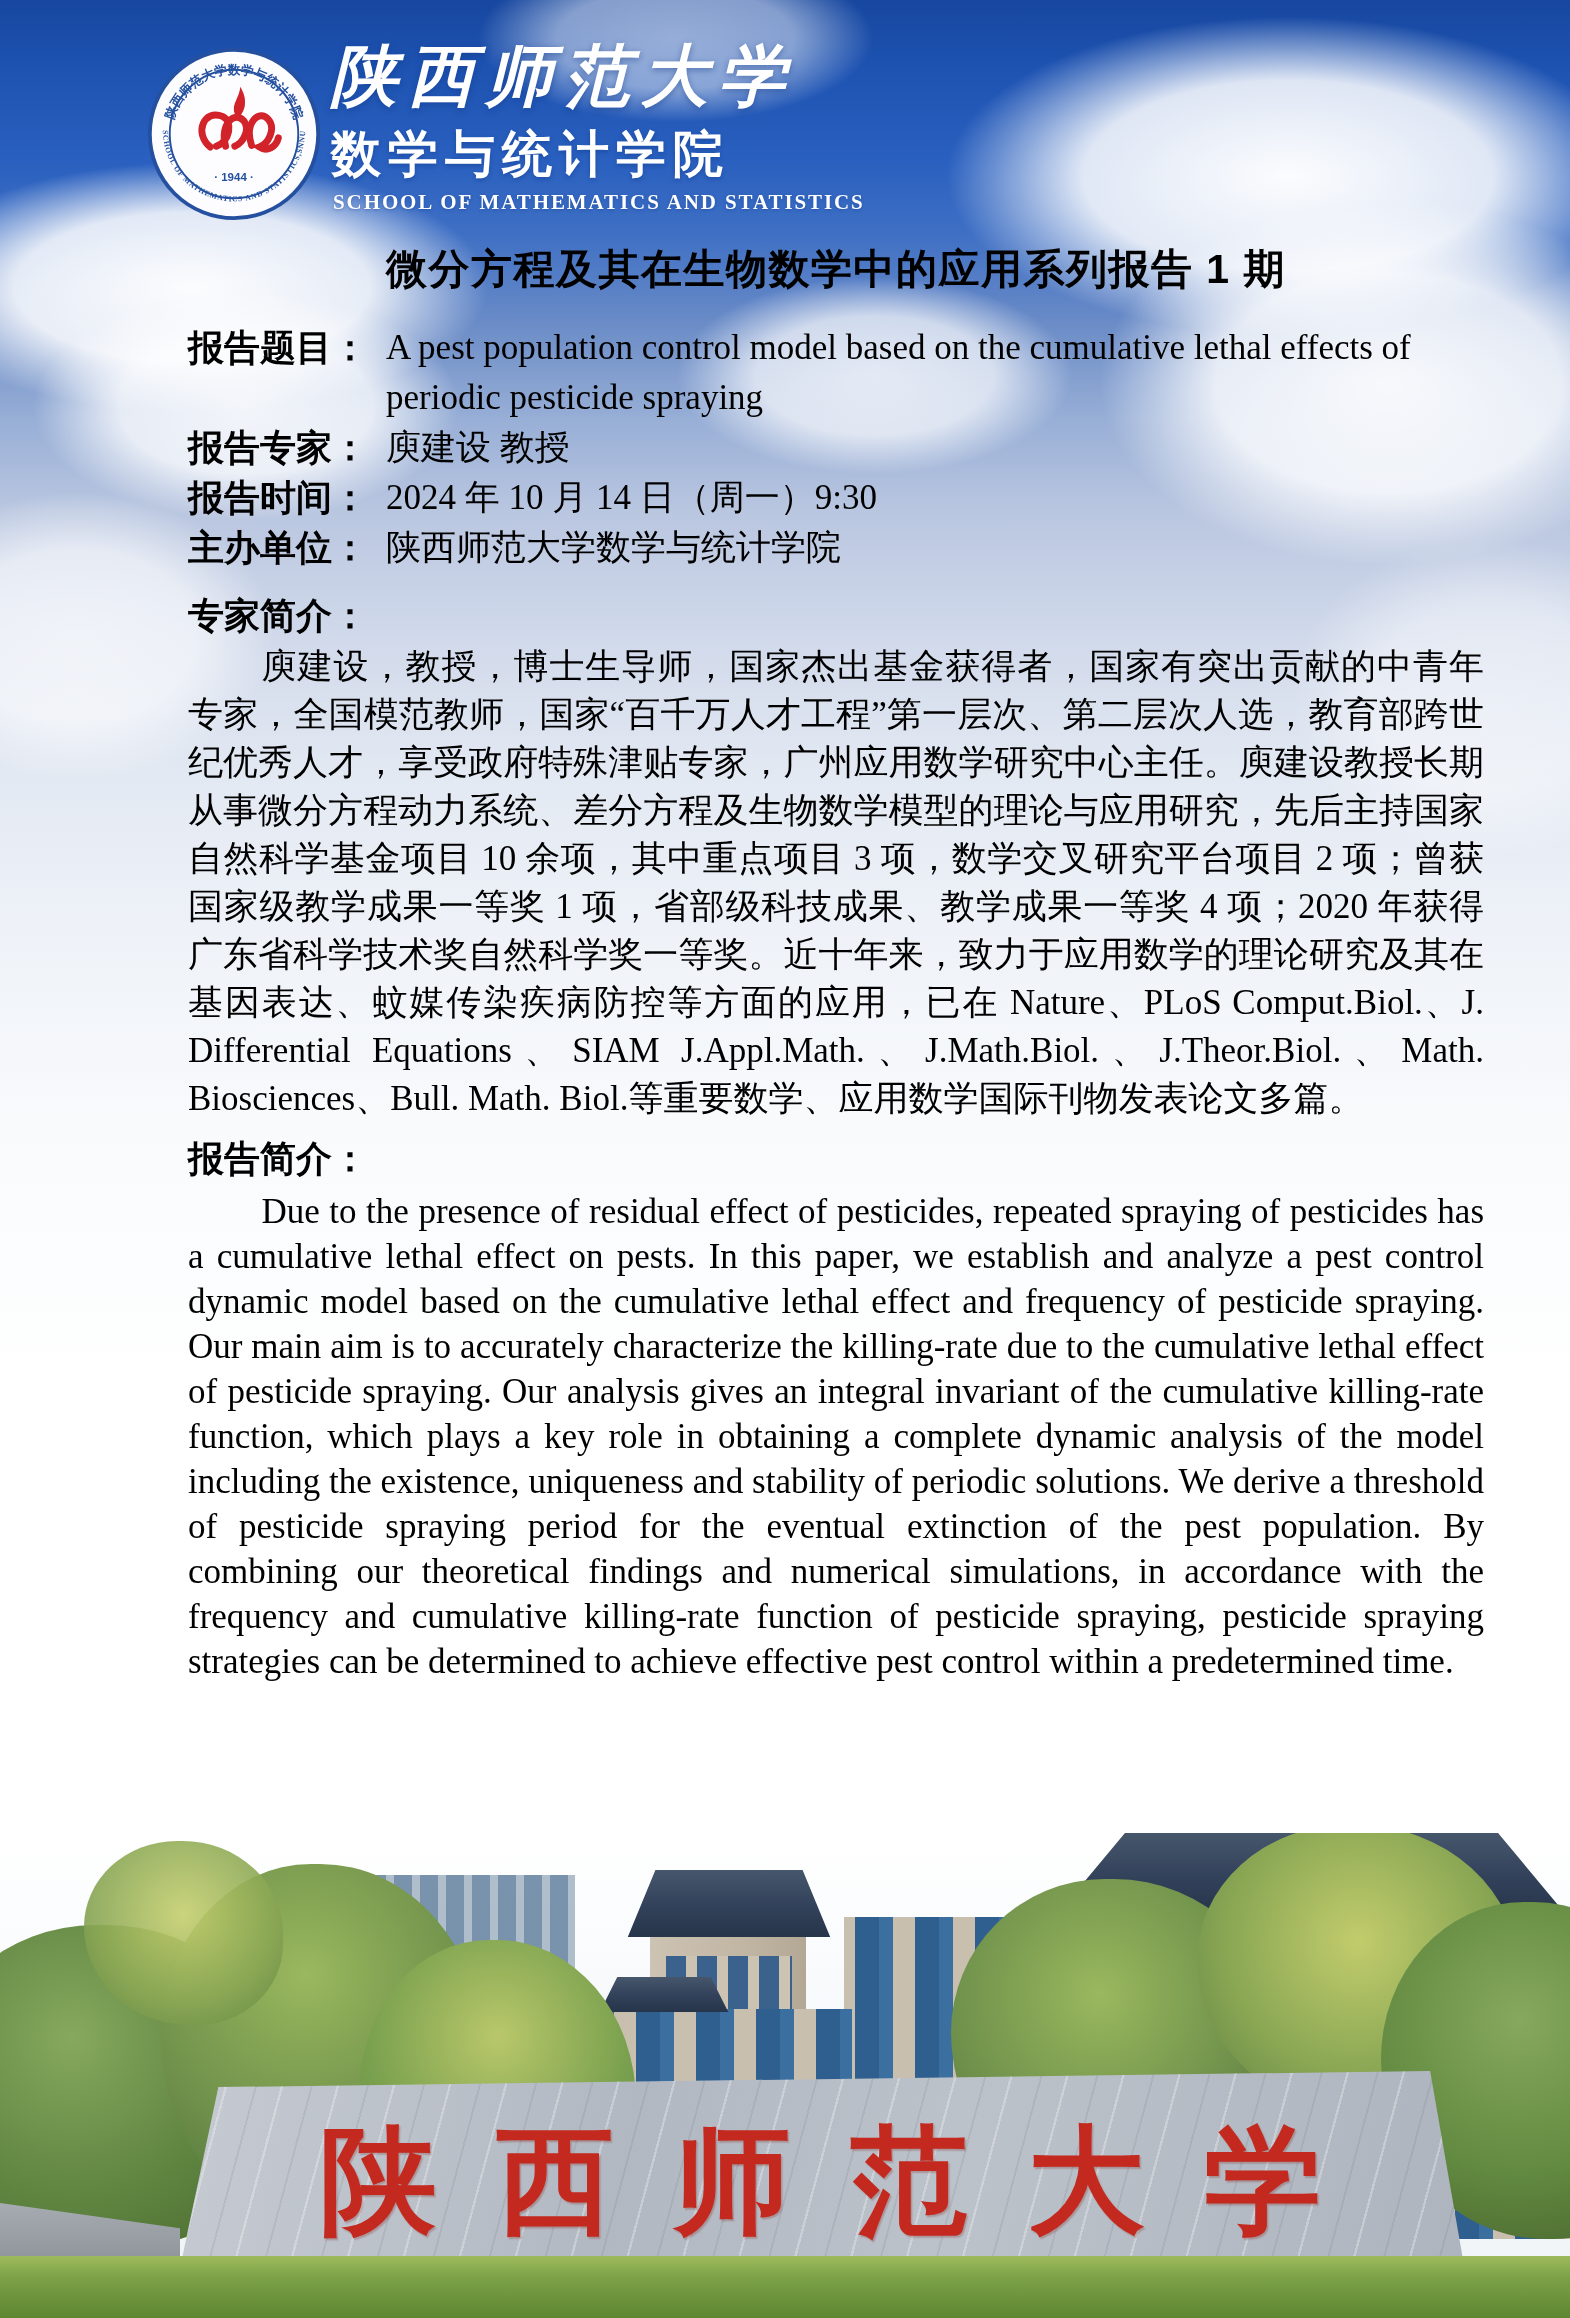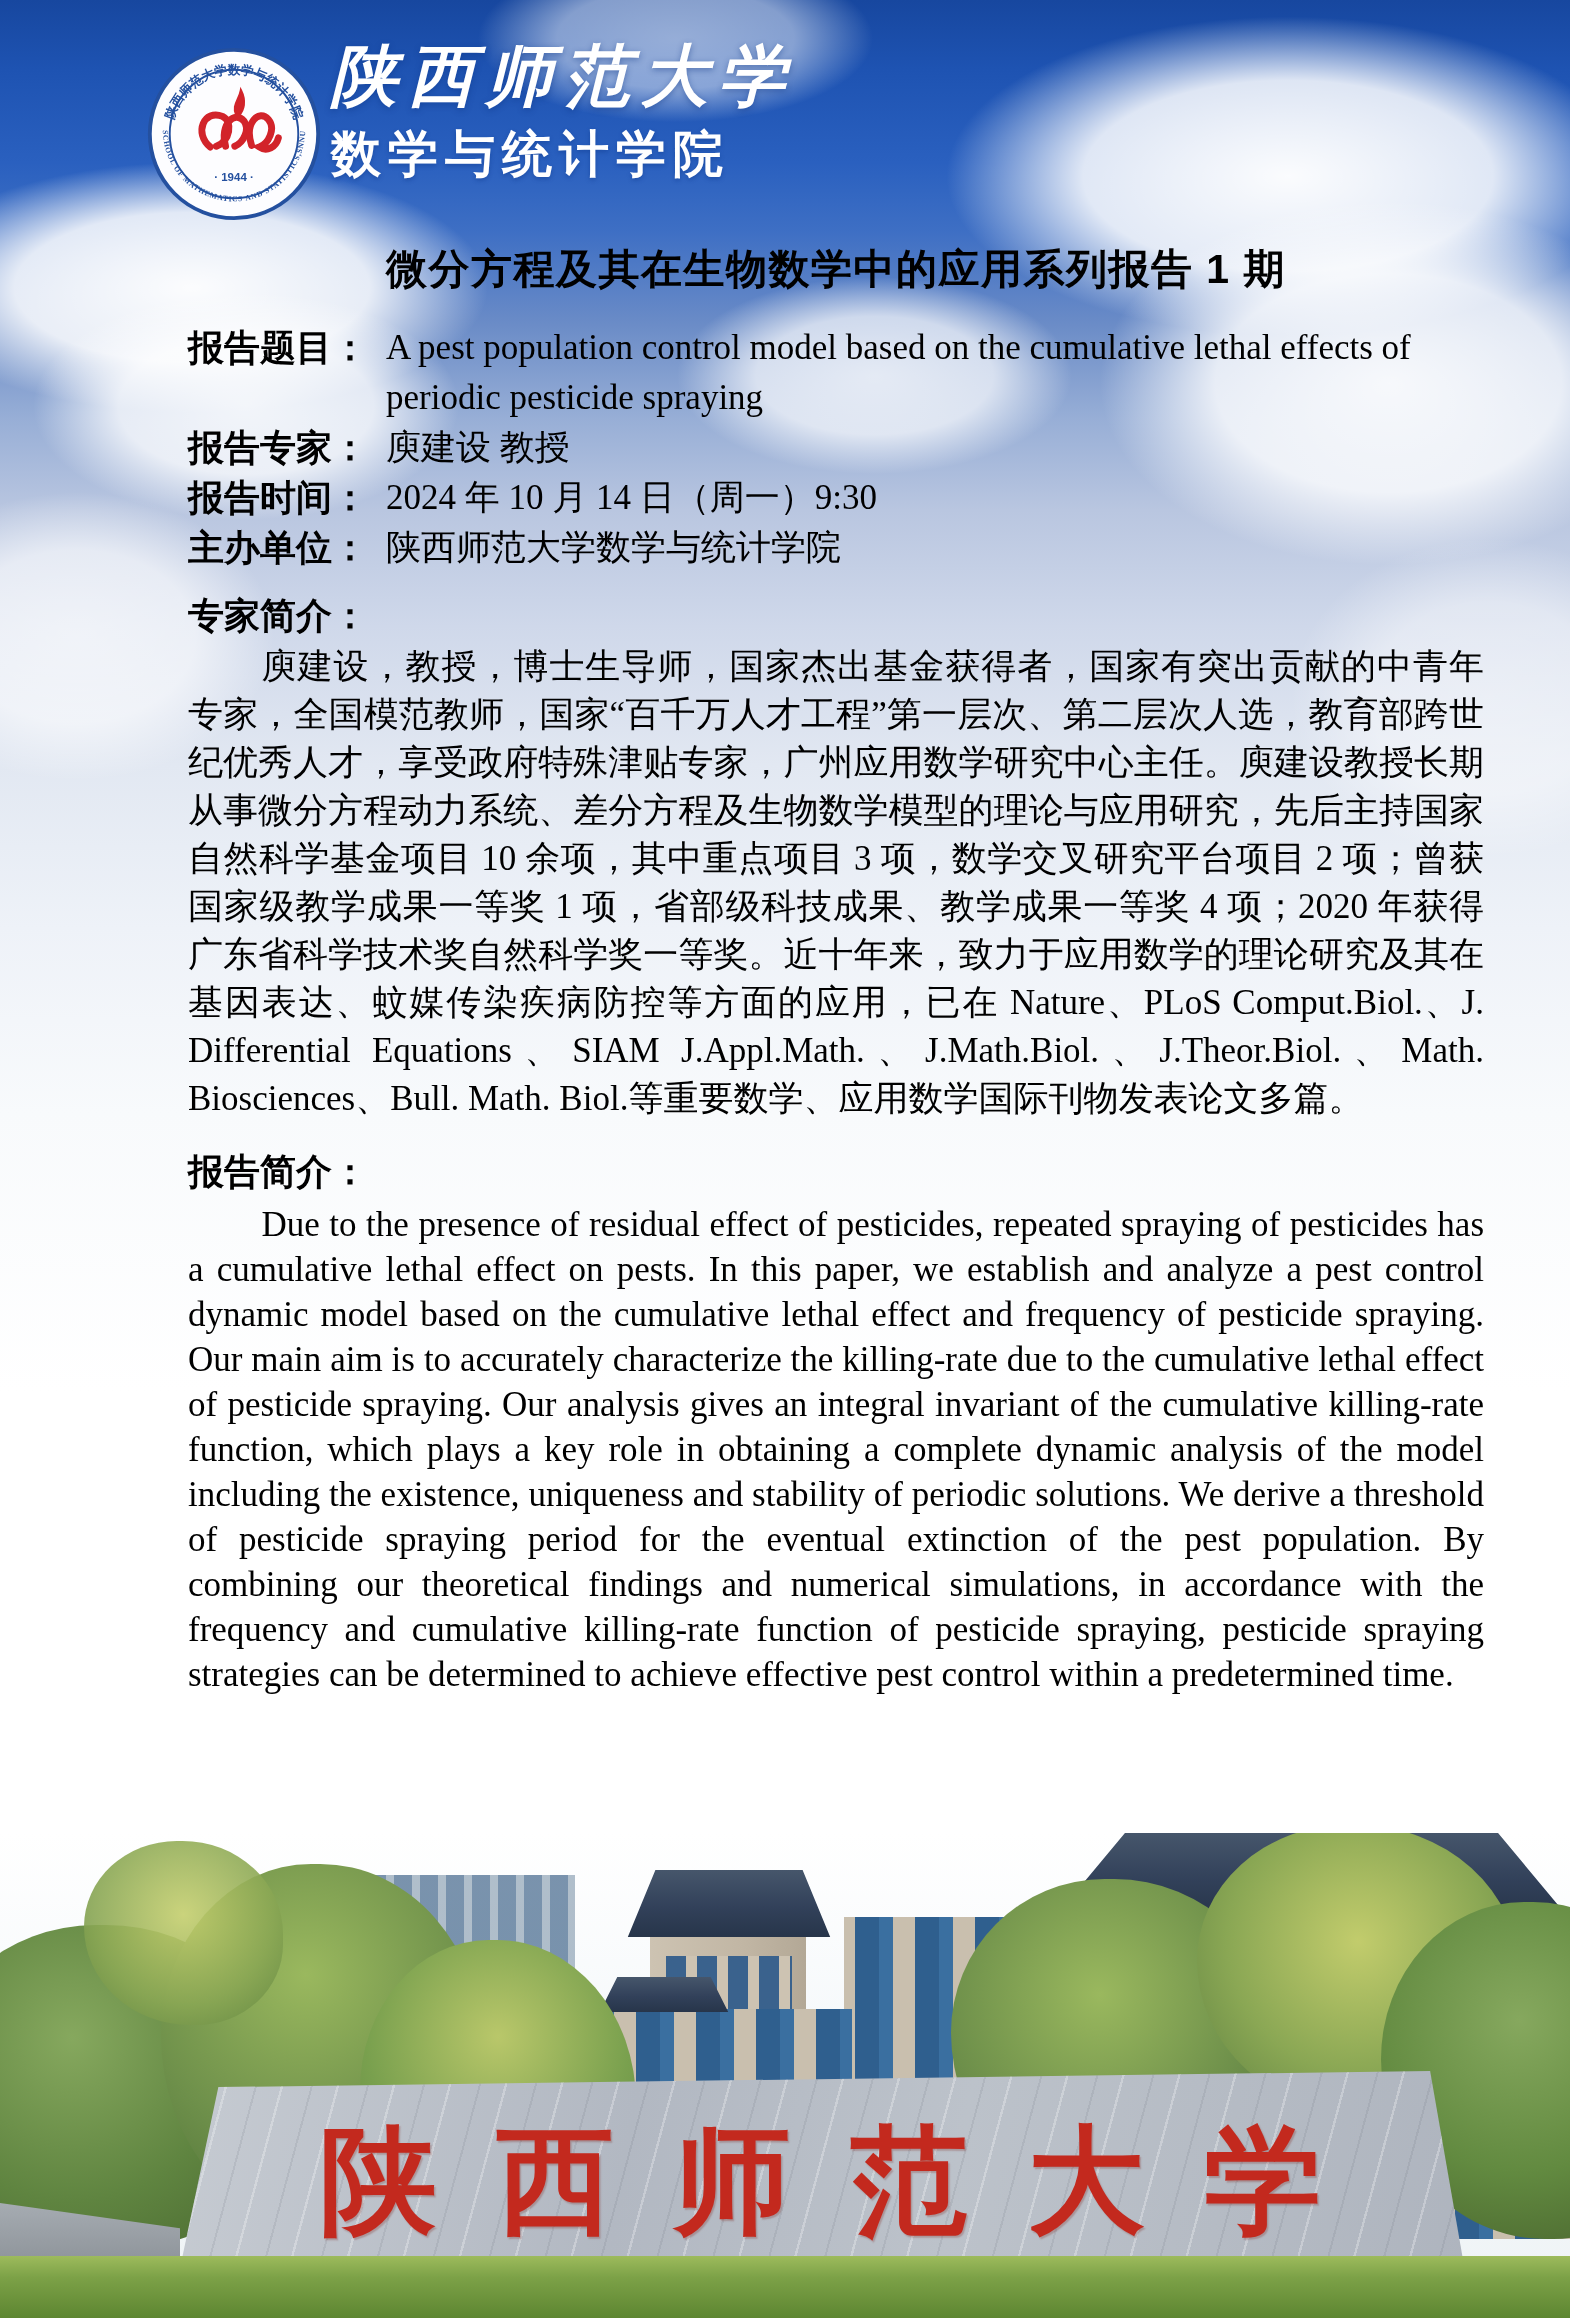--- a/index.html
+++ b/index.html
@@ -109,20 +109,21 @@
       <path d="M118,90 C112,78 122,70 124,58 C131,72 128,84 121,91" fill="#d2232a" stroke-width="3"></path>
       <path d="M84,132 C62,114 76,82 100,92 C114,99 110,124 92,131"></path>
       <path d="M104,131 C96,102 116,84 128,98 C136,108 128,126 116,131"></path>
       <path d="M138,130 C128,100 148,82 160,96 C170,108 160,128 148,132 C158,139 170,132 173,120"></path>
     </g>
     <text x="115" y="176" text-anchor="middle" font-size="15" font-weight="bold" fill="#24509f" font-family="Liberation Sans,sans-serif">· 1944 ·</text>
   </svg>
 
   <div class="univ-name">陕西师范大学</div>
   <div class="school-name">数学与统计学院</div>
+  <div class="school-en">SCHOOL OF MATHEMATICS AND STATISTICS</div>
 
   <div class="content">
     <h1 class="poster-title">微分方程及其在生物数学中的应用系列报告 1 期</h1>
 
     <div class="row">
       <span class="label">报告题目：</span>
       <span class="value">A pest population control model based on the cumulative lethal effects of periodic pesticide spraying</span>
     </div>
     <div class="row">
       <span class="label">报告专家：</span>
@@ -133,21 +134,21 @@
       <span class="value">2024 年 10 月 14 日（周一）9:30</span>
     </div>
     <div class="row">
       <span class="label">主办单位：</span>
       <span class="value">陕西师范大学数学与统计学院</span>
     </div>
 
     <div class="sec-heading">专家简介：</div>
     <p class="cn-body">庾建设，教授，博士生导师，国家杰出基金获得者，国家有突出贡献的中青年专家，全国模范教师，国家“百千万人才工程”第一层次、第二层次人选，教育部跨世纪优秀人才，享受政府特殊津贴专家，广州应用数学研究中心主任。庾建设教授长期从事微分方程动力系统、差分方程及生物数学模型的理论与应用研究，先后主持国家自然科学基金项目 10 余项，其中重点项目 3 项，数学交叉研究平台项目 2 项；曾获国家级教学成果一等奖 1 项，省部级科技成果、教学成果一等奖 4 项；2020 年获得广东省科学技术奖自然科学奖一等奖。近十年来，致力于应用数学的理论研究及其在基因表达、蚊媒传染疾病防控等方面的应用，已在 Nature、PLoS Comput.Biol.、J. Differential Equations、SIAM J.Appl.Math.、J.Math.Biol.、J.Theor.Biol.、Math. Biosciences、Bull. Math. Biol.等重要数学、应用数学国际刊物发表论文多篇。</p>
 
-    <div class="sec-heading" style="margin-top:24px;">报告简介：</div>
+    <div class="sec-heading" style="margin-top:11px;">报告简介：</div>
     <p class="en-body">Due to the presence of residual effect of pesticides, repeated spraying of pesticides has a cumulative lethal effect on pests. In this paper, we establish and analyze a pest control dynamic model based on the cumulative lethal effect and frequency of pesticide spraying. Our main aim is to accurately characterize the killing-rate due to the cumulative lethal effect of pesticide spraying. Our analysis gives an integral invariant of the cumulative killing-rate function, which plays a key role in obtaining a complete dynamic analysis of the model including the existence, uniqueness and stability of periodic solutions. We derive a threshold of pesticide spraying period for the eventual extinction of the pest population. By combining our theoretical findings and numerical simulations, in accordance with the frequency and cumulative killing-rate function of pesticide spraying, pesticide spraying strategies can be determined to achieve effective pest control within a predetermined time.</p>
   </div>
 
   <div class="photo">
 
     <div class="bldg" style="left:360px;top:42px;width:215px;height:199px;opacity:.7;
                 background:repeating-linear-gradient(90deg,#8fa3b5 0 7.7px,#41658a 7.7px 26px);"></div>
 
     <div class="bldg roof" style="left:614px;top:37px;width:230px;height:67px;"></div>
     <div class="bldg" style="left:650px;top:104px;width:156px;height:253px;

